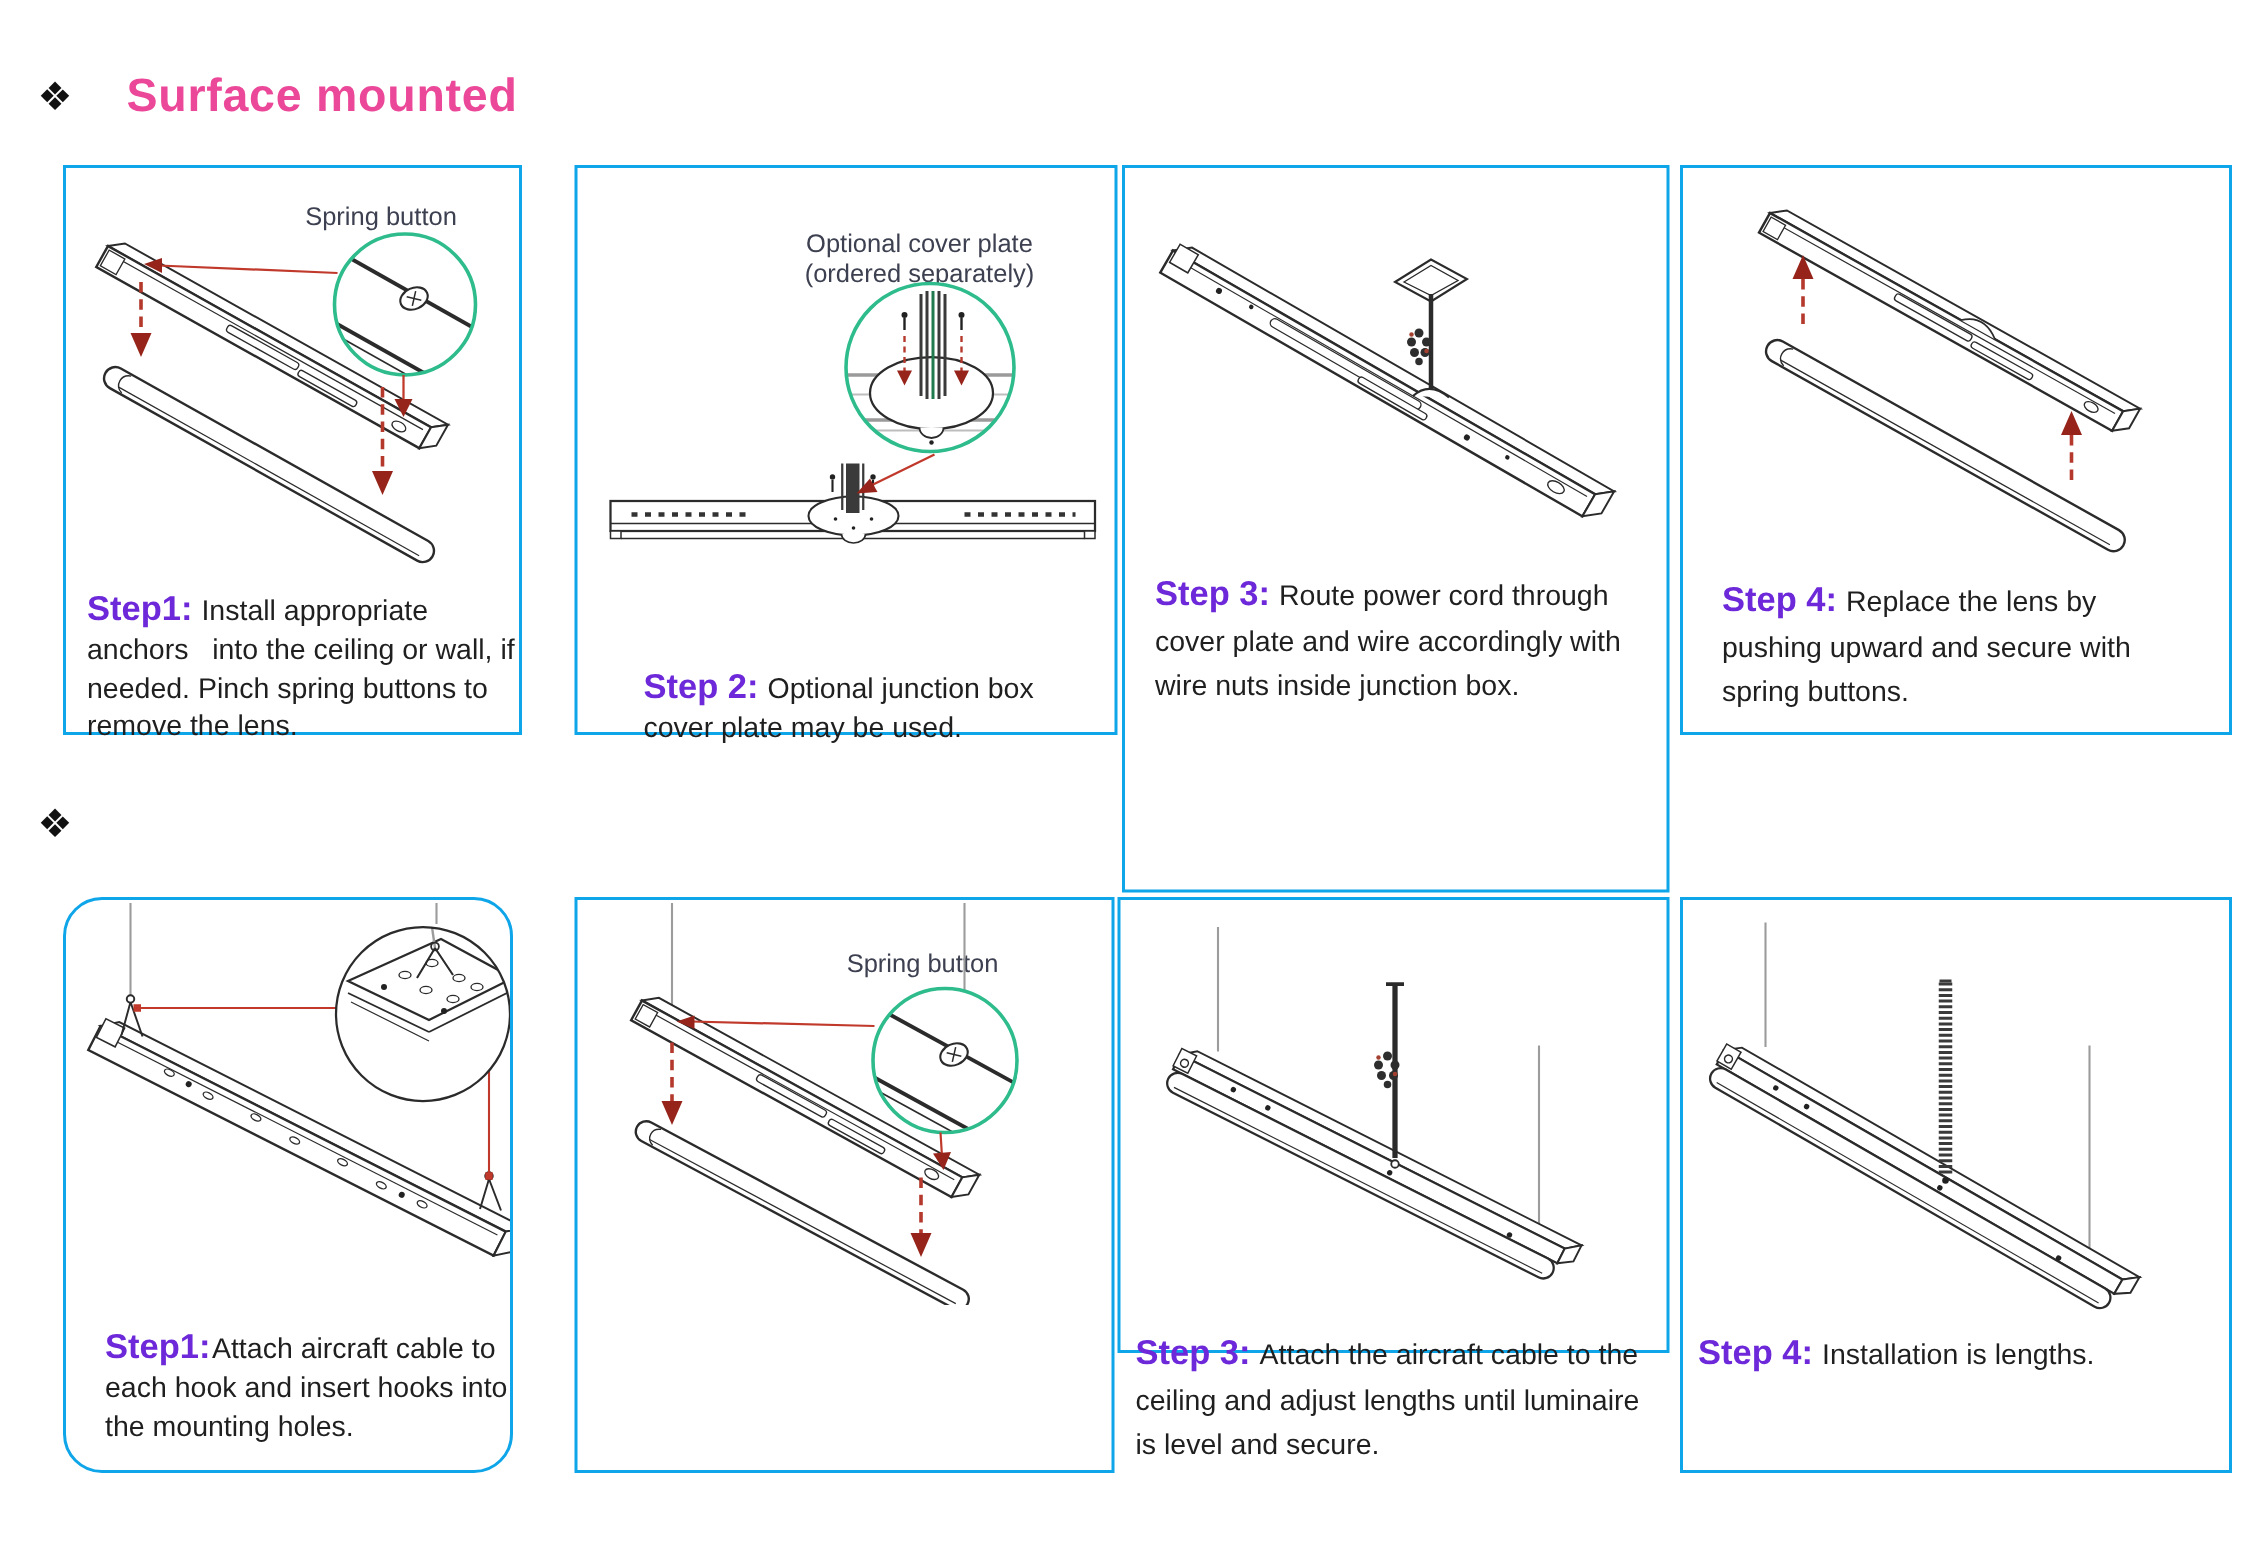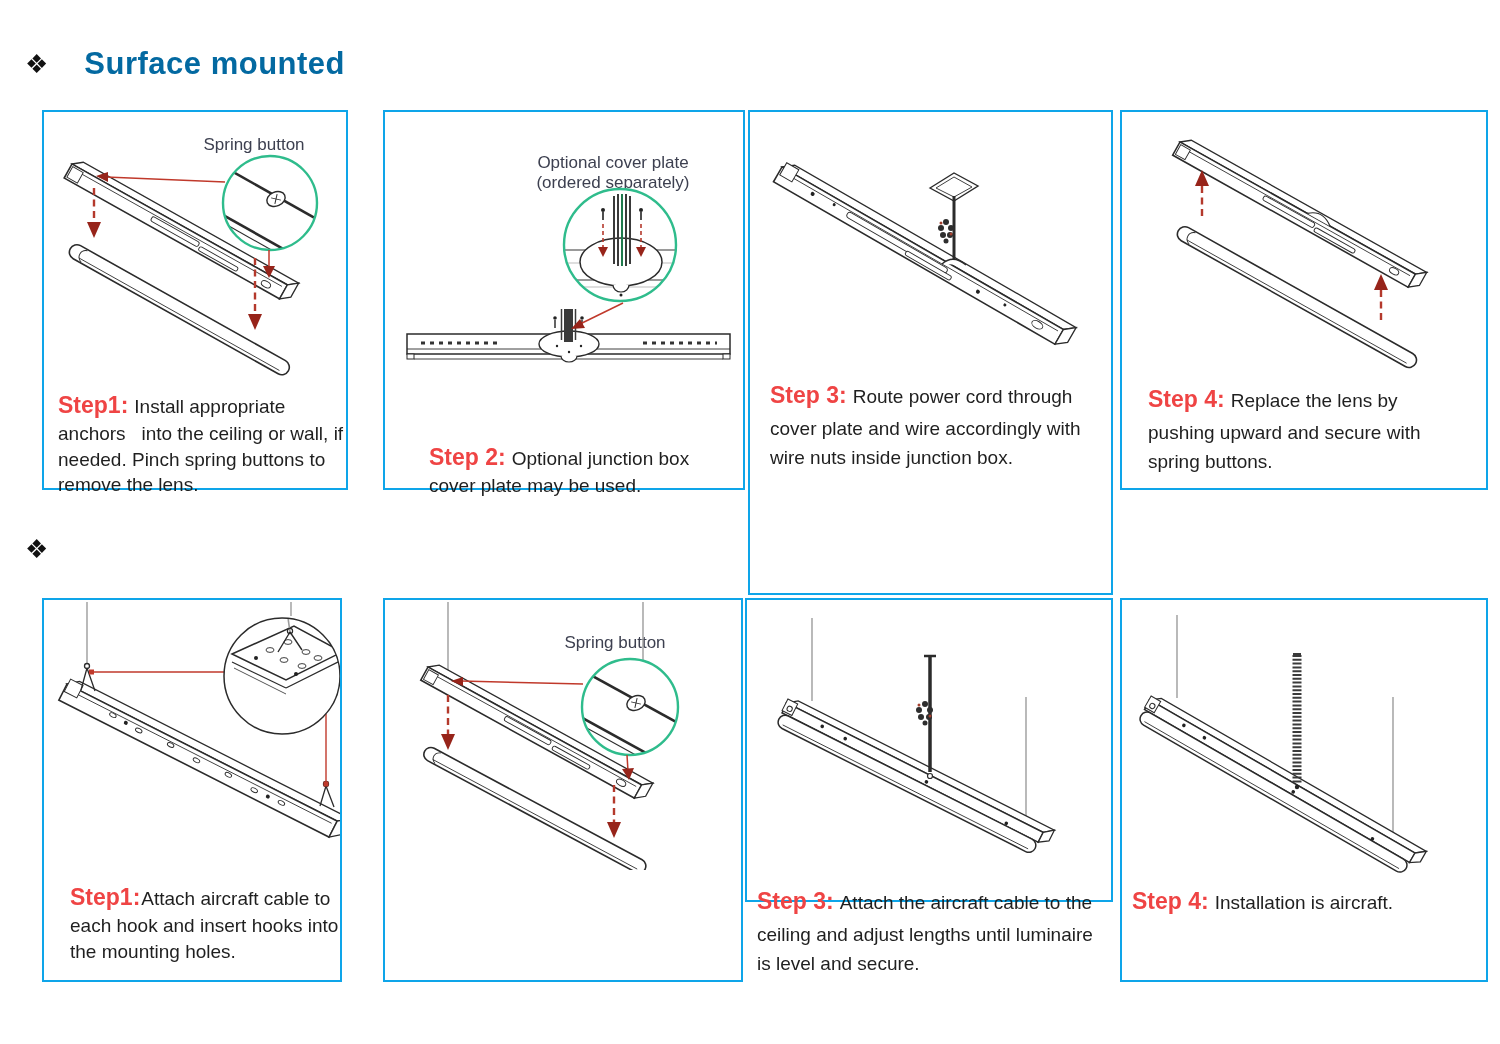--- a/index.html
+++ b/index.html
@@ -2,25 +2,25 @@
 <html><head>
 <meta charset="utf-8">
 <style>
   html,body{margin:0;padding:0;}
   body{
     width:1500px;height:1044px;background:#ffffff;position:relative;
     font-family:"Liberation Sans", sans-serif;color:#1f1f1f;overflow:hidden;
   }
   .section-header{position:absolute;left:25px;display:flex;align-items:center;gap:36px;}
   .section-header .bullet{font-size:26px;color:#111;line-height:1;}
-  .section-header .title{font-size:31px;font-weight:700;color:#0369a1;letter-spacing:.5px;}
+  .section-header .title{font-size:31px;font-weight:700;color:#ec4899;letter-spacing:.5px;}
   .panel{position:absolute;border:2px solid #0ea5e9;background:#fff;box-sizing:border-box;}
   .diagram{position:absolute;left:0;top:0;}
   .caption{position:absolute;font-size:19px;line-height:1.35;color:#1f1f1f;}
-  .caption .step-label{font-weight:700;font-size:23px;color:#ef4444;margin-right:6px;}
+  .caption .step-label{font-weight:700;font-size:23px;color:#6d28d9;margin-right:6px;}
   .caption.lh-wide{line-height:1.55;}
   .caption.compact{font-size:18.5px;line-height:1.24;}
   .dlabel{font-size:17px;fill:#3d4050;}
   svg line,svg path,svg rect,svg polygon,svg ellipse,svg circle{vector-effect:none;}
 </style>
 </head>
 <body>
 
 <div class="section-header" style="top:46px;">
   <span class="bullet">❖</span>
@@ -231,21 +231,21 @@
   </svg>
   <div class="caption lh-wide" style="left:26px;top:270px;width:312px;">
     <span class="step-label">Step 4:</span><span>Replace the lens by pushing upward and secure with spring buttons.</span>
   </div>
 </div>
 
 <div class="section-header" style="top:536px;">
   <span class="bullet">❖</span>
 </div>
 
-<div class="panel" style="left:42px;top:598px;width:300px;height:384px;">
+<div class="panel" style="left:42px;top:598px;width:300px;height:384px;border-radius:26px;">
   <svg class="diagram" width="296" height="284" viewBox="0 0 296 284">
     <defs>
         <clipPath id="cp5">
           <circle cx="238" cy="76" r="58"></circle>
         </clipPath>
       </defs>
 
     <g stroke="#9c9c9c" stroke-width="1.4">
       <line x1="43" y1="2" x2="43" y2="64"></line>
       <line x1="247" y1="2" x2="247" y2="16"></line>
@@ -433,15 +433,15 @@
       <circle cx="262" cy="9" r="1.8" fill="#222222" stroke="none"></circle>
     </g>
 
     <g>
       <line x1="171" y1="54" x2="179" y2="54" stroke="#3a3a3a" stroke-width="2"></line>
       <line x1="175" y1="55" x2="175" y2="183" stroke="#3a3a3a" stroke-width="9" stroke-dasharray="2,1.8"></line>
       <circle cx="175" cy="187" r="2.2" fill="#222222"></circle>
     </g>
   </svg>
   <div class="caption" style="left:10px;top:286px;width:345px;">
-    <span class="step-label">Step 4:</span><span>Installation is aircraft.</span>
+    <span class="step-label">Step 4:</span><span>Installation is lengths.</span>
   </div>
 </div>
 
 </body></html>

